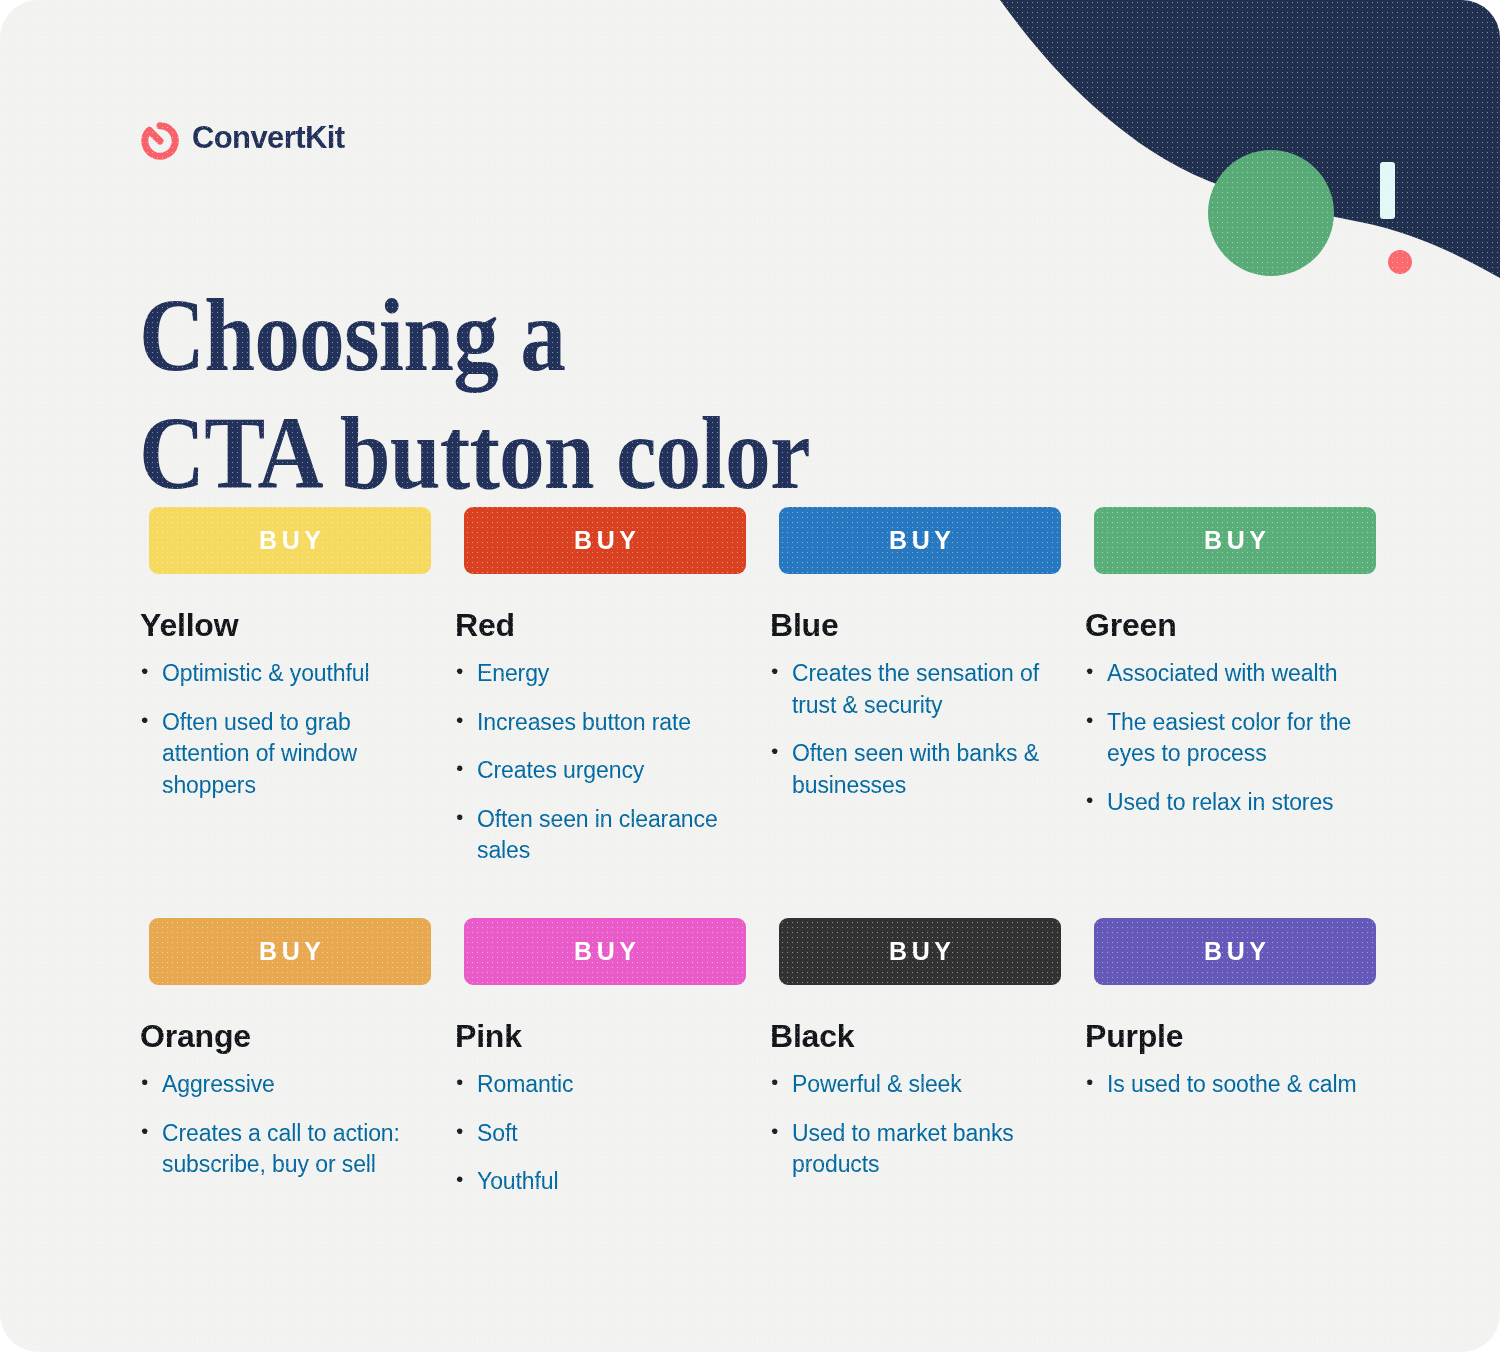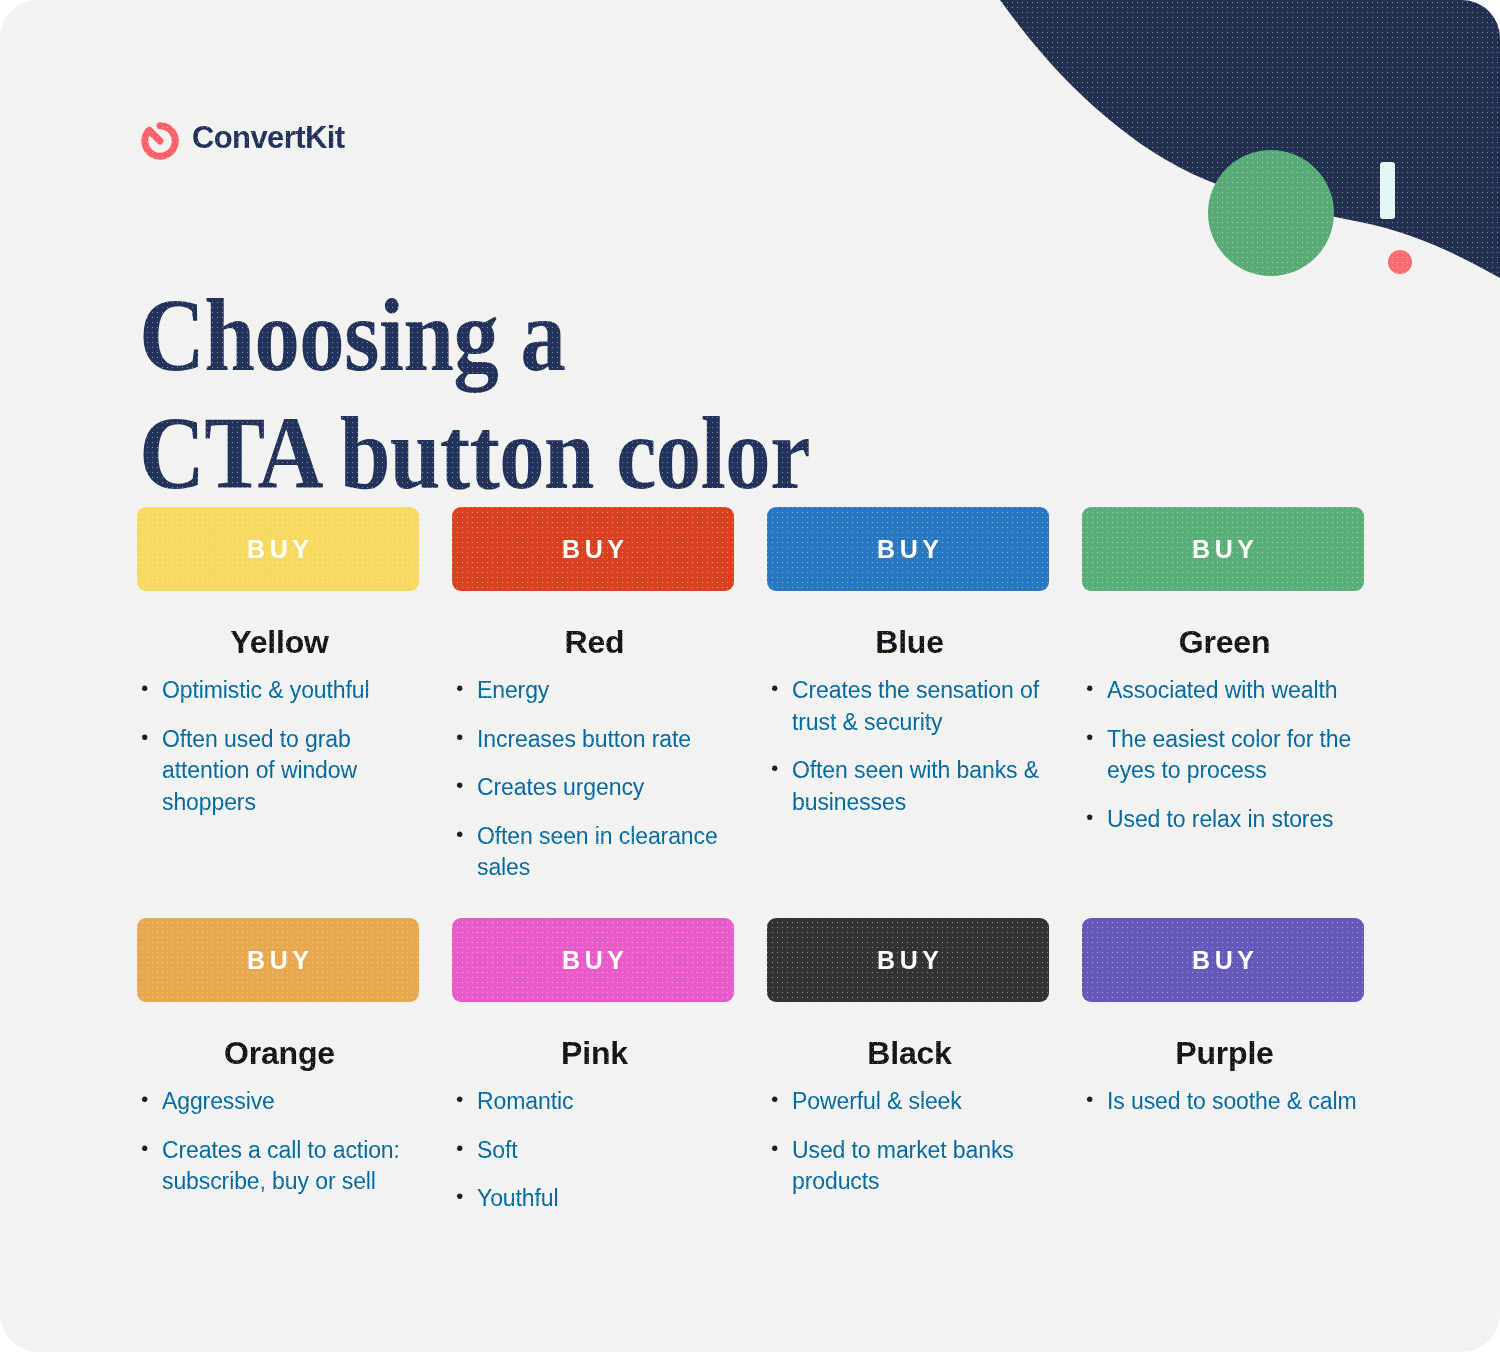--- a/index.html
+++ b/index.html
@@ -125,44 +125,44 @@
     display: grid;
     grid-template-columns: repeat(4, 282px);
     column-gap: 33px;
     row-gap: 0;
   }
 
   .card { width: 282px; }
 
   .buy-button {
     width: 282px;
-    height: 84px;
+    height: 67px;
     border: none;
     border-radius: 9px;
     color: #ffffff;
     font-family: "Liberation Sans", sans-serif;
     font-weight: bold;
     font-size: 25px;
     letter-spacing: 4.5px;
     text-indent: 4.5px;
     cursor: pointer;
     display: flex;
     align-items: center;
     justify-content: center;
     padding: 0;
+    margin-left: 12px;
   }
 
   .card-title {
     margin: 33px 0 0 3px;
     font-family: "Liberation Sans", sans-serif;
     font-weight: bold;
     font-size: 32px;
     color: #13161a;
     letter-spacing: -0.2px;
-    text-align: center;
   }
 
   .bullets {
     list-style: none;
     margin: 14px 0 0 0;
     padding: 0;
   }
   .bullets li {
     position: relative;
     padding-left: 25px;

